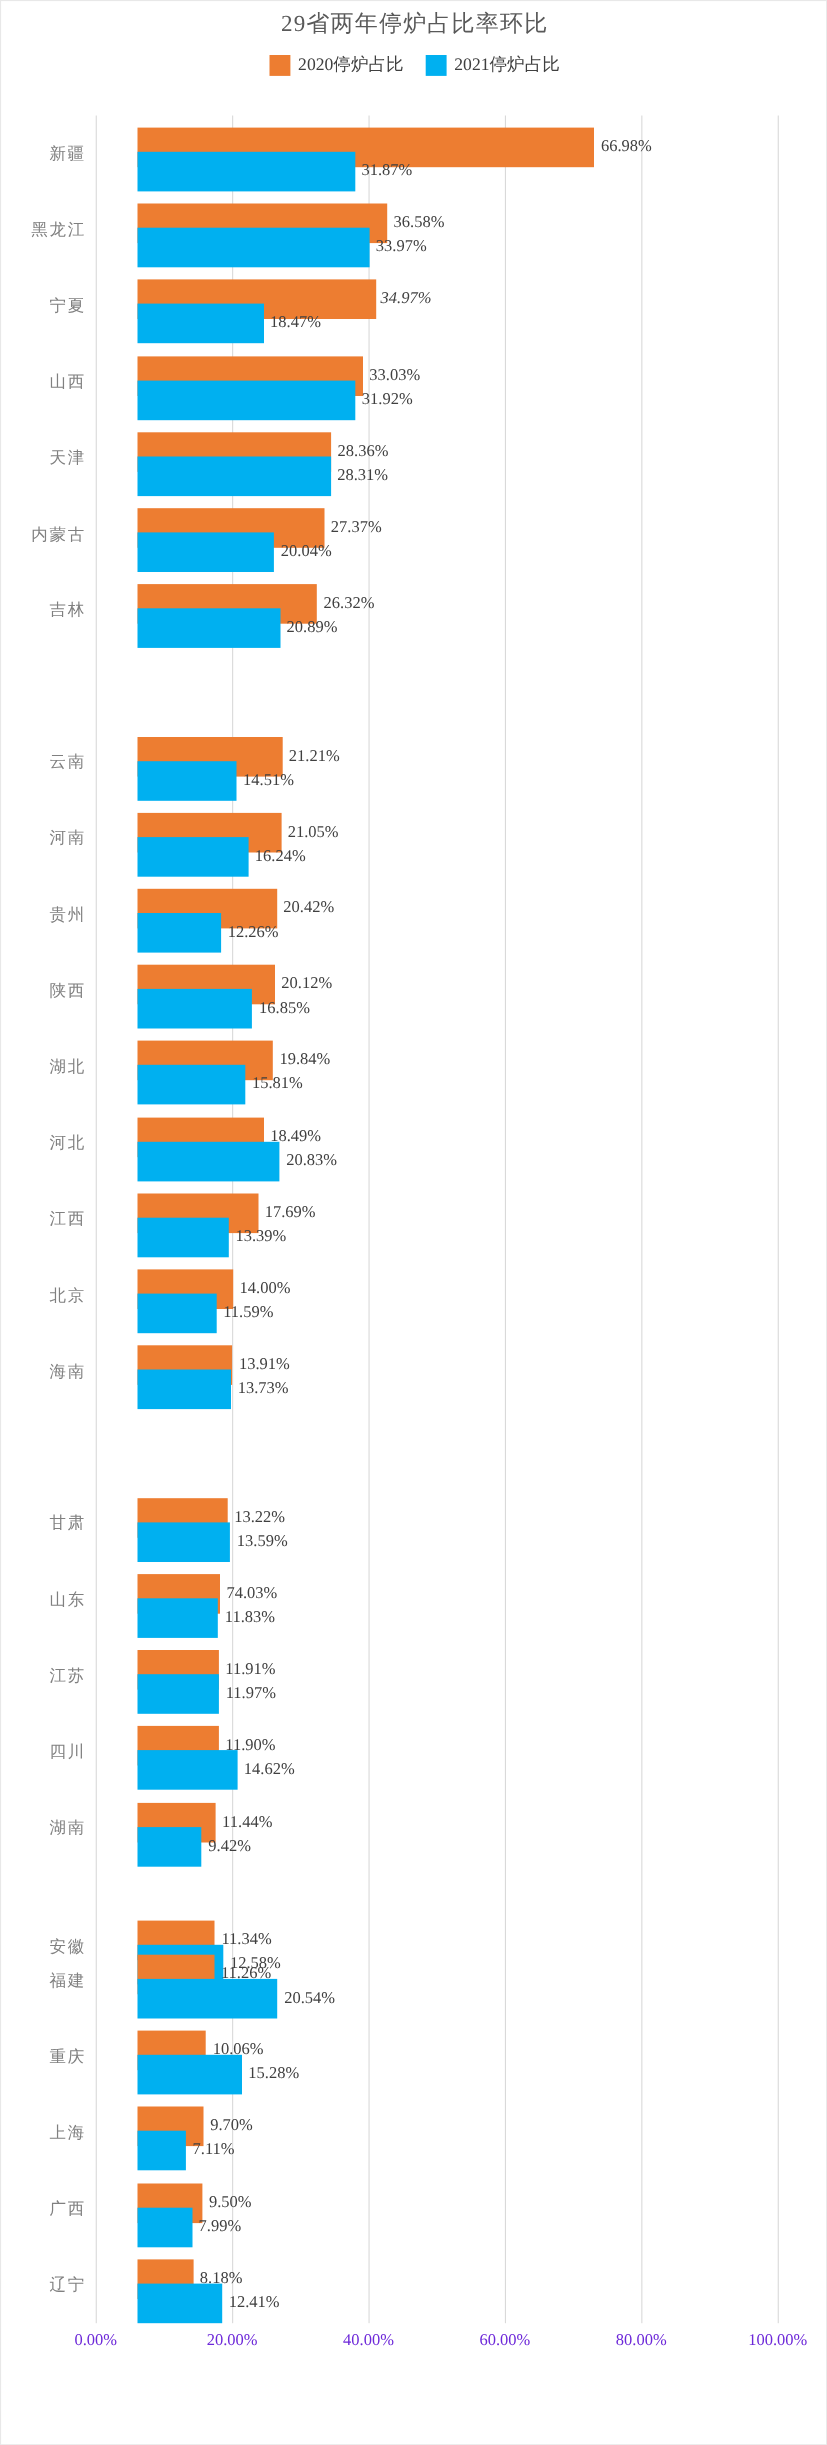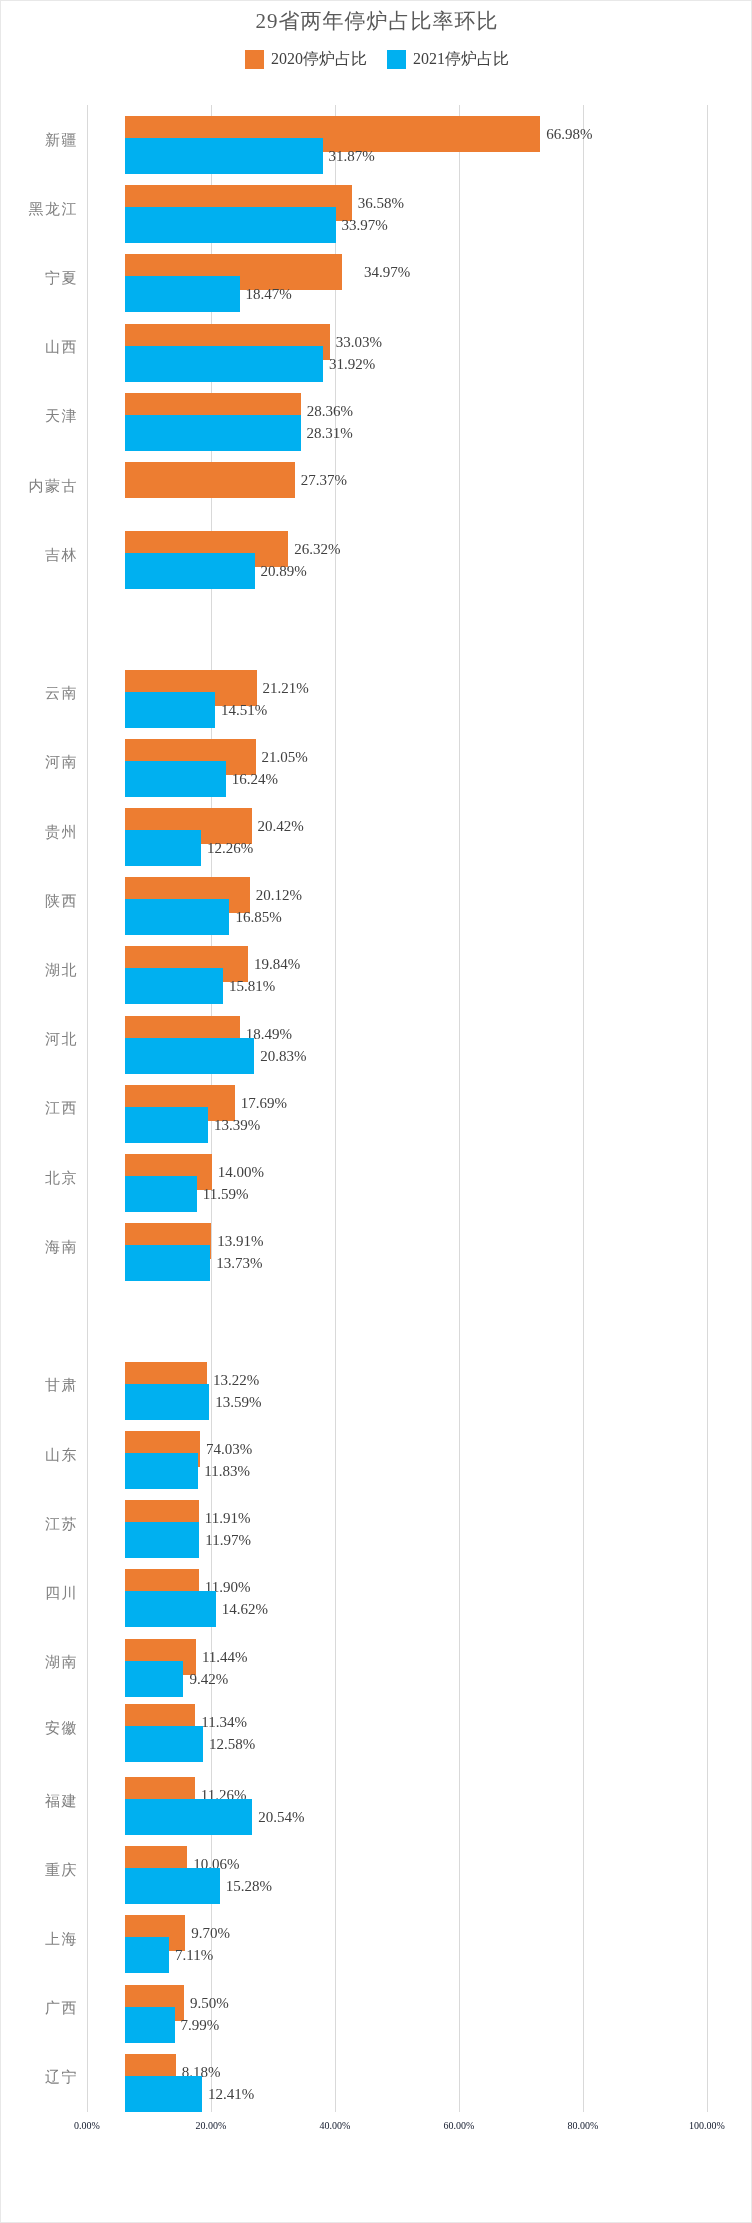--- a/index.html
+++ b/index.html
@@ -103,22 +103,22 @@
     position:absolute;
     left:86px;
     top:2111px;
     width:620px;
     height:40px;
   }
   .xtick{
     position:absolute;
     top:8px;
     transform:translateX(-50%);
-    font-size:10px;
-    color:#0f172a;
+    font-size:15px;
+    color:#6d28d9;
     white-space:nowrap;
     font-family:"Liberation Serif","DejaVu Serif",serif;
   }
 </style>
 </head>
 <body>
 
 <div id="chart-frame">
 
   <div id="chart-title">29省两年停炉占比率环比</div>
@@ -163,21 +163,21 @@
           </div>
           <div class="bar-wrap s1">
             <div class="bar s1" title="黑龙江 2021停炉占比 33.97%" style="width: 210.614px;"></div>
             <div class="bar-value" style="left: 216.614px;">33.97%</div>
           </div>
         </div>
         <div class="row" style="top: 138.414px; height: 69.2069px;">
           <div class="cat-label">宁夏</div>
           <div class="bar-wrap s0">
             <div class="bar s0" title="宁夏 2020停炉占比 34.97%" style="width: 216.814px;"></div>
-            <div class="bar-value" style="left: 239px;">34.97%</div>
+            <div class="bar-value" style="left: 221px; font-style: italic;">34.97%</div>
           </div>
           <div class="bar-wrap s1">
             <div class="bar s1" title="宁夏 2021停炉占比 18.47%" style="width: 114.514px;"></div>
             <div class="bar-value" style="left: 120.514px;">18.47%</div>
           </div>
         </div>
         <div class="row" style="top: 207.621px; height: 69.2069px;">
           <div class="cat-label">山西</div>
           <div class="bar-wrap s0">
             <div class="bar s0" title="山西 2020停炉占比 33.03%" style="width: 204.786px;"></div>
@@ -198,20 +198,24 @@
             <div class="bar s1" title="天津 2021停炉占比 28.31%" style="width: 175.522px;"></div>
             <div class="bar-value" style="left: 181.522px;">28.31%</div>
           </div>
         </div>
         <div class="row" style="top: 346.034px; height: 69.2069px;">
           <div class="cat-label">内蒙古</div>
           <div class="bar-wrap s0">
             <div class="bar s0" title="内蒙古 2020停炉占比 27.37%" style="width: 169.694px;"></div>
             <div class="bar-value" style="left: 175.694px;">27.37%</div>
           </div>
+          <div class="bar-wrap s1">
+            <div class="bar s1" title="内蒙古 2021停炉占比 20.04%" style="width: 124.248px;"></div>
+            <div class="bar-value" style="left: 130.248px;">20.04%</div>
+          </div>
         </div>
         <div class="row" style="top: 415.241px; height: 69.2069px;">
           <div class="cat-label">吉林</div>
           <div class="bar-wrap s0">
             <div class="bar s0" title="吉林 2020停炉占比 26.32%" style="width: 163.184px;"></div>
             <div class="bar-value" style="left: 169.184px;">26.32%</div>
           </div>
           <div class="bar-wrap s1">
             <div class="bar s1" title="吉林 2021停炉占比 20.89%" style="width: 129.518px;"></div>
             <div class="bar-value" style="left: 135.518px;">20.89%</div>
@@ -364,21 +368,21 @@
           <div class="cat-label">湖南</div>
           <div class="bar-wrap s0">
             <div class="bar s0" title="湖南 2020停炉占比 11.44%" style="width: 70.928px;"></div>
             <div class="bar-value" style="left: 76.928px;">11.44%</div>
           </div>
           <div class="bar-wrap s1">
             <div class="bar s1" title="湖南 2021停炉占比 9.42%" style="width: 58.404px;"></div>
             <div class="bar-value" style="left: 64.404px;">9.42%</div>
           </div>
         </div>
-        <div class="row" style="top: 1588px; height: 69.2069px; padding-left: 40px;">
+        <div class="row" style="top: 1630px; height: 69.2069px; padding-left: 40px;">
           <div class="cat-label">安徽</div>
           <div class="bar-wrap s0">
             <div class="bar s0" title="安徽 2020停炉占比 11.34%" style="width: 70.308px;"></div>
             <div class="bar-value" style="left: 76.308px;">11.34%</div>
           </div>
           <div class="bar-wrap s1">
             <div class="bar s1" title="安徽 2021停炉占比 12.58%" style="width: 77.996px;"></div>
             <div class="bar-value" style="left: 83.996px;">12.58%</div>
           </div>
         </div>

